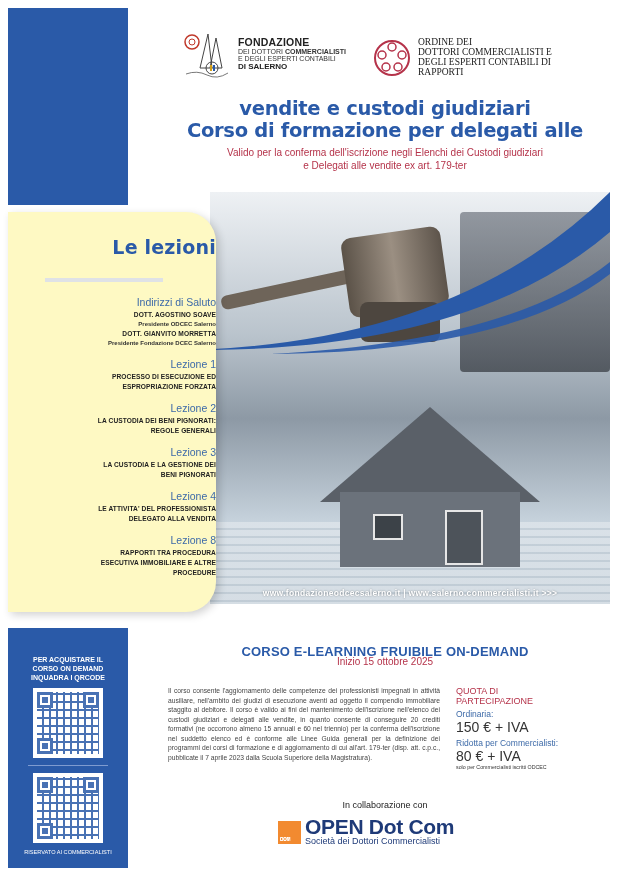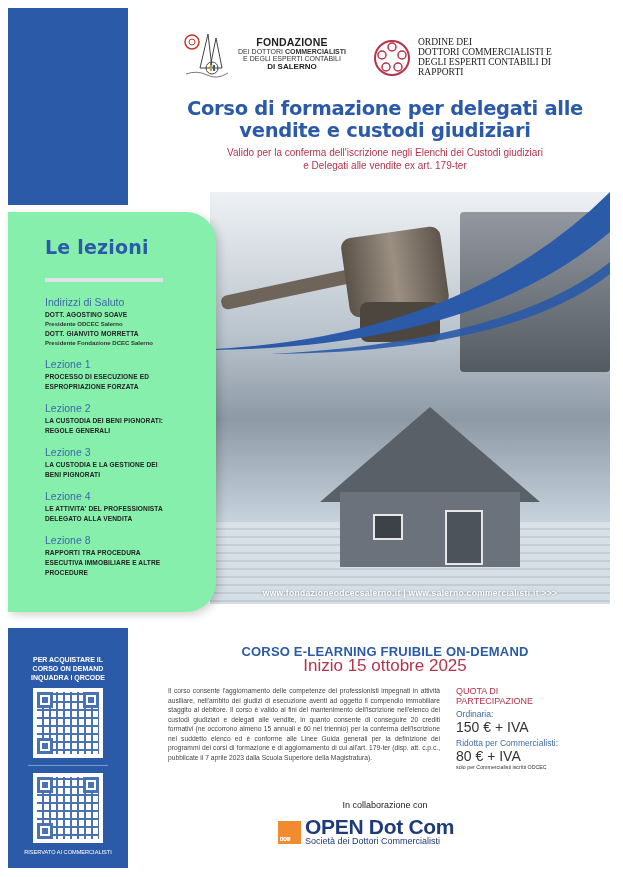--- a/index.html
+++ b/index.html
@@ -5,21 +5,21 @@
   * { box-sizing: border-box; margin: 0; padding: 0; }
   html, body { width: 623px; height: 877px; background: #ffffff; overflow: hidden; }
   body { position: relative; font-family: "Liberation Sans", sans-serif; color: #222; }
 
   .blue-bar-top { position: absolute; left: 8px; top: 8px; width: 120px; height: 197px; background: #2a5aa8; }
   .blue-bar-bottom { position: absolute; left: 8px; top: 628px; width: 120px; height: 240px; background: #2a5aa8; }
 
   
   .logo-fond { position: absolute; left: 182px; top: 28px; display: flex; align-items: center; }
   .logo-fond svg { width: 50px; height: 52px; }
-  .fond-text { margin-left: 6px; line-height: 1.05; text-align: center; }
+  .fond-text { margin-left: 6px; line-height: 1.05; }
   .fond-text .l1 { font-weight: bold; font-size: 10.5px; color: #222; letter-spacing: 0.2px; }
   .fond-text .l2, .fond-text .l3 { font-size: 7px; color: #333; }
   .fond-text .l2 b { font-weight: bold; }
   .fond-text .l4 { font-weight: bold; font-size: 8px; color: #222; }
 
   .logo-ordine { position: absolute; left: 372px; top: 38px; display: flex; align-items: center; }
   .logo-ordine svg { width: 40px; height: 40px; }
   .ordine-text { margin-left: 6px; font-family: "Liberation Serif", serif; font-size: 9.5px; line-height: 1.05; color: #222; }
 
   
@@ -35,21 +35,21 @@
   .hero .gavel-base { position: absolute; left: 150px; top: 110px; width: 80px; height: 40px; background: #4d463f; border-radius: 8px; }
   .hero .papers { position: absolute; left: 0; top: 330px; width: 400px; height: 90px; background: repeating-linear-gradient(180deg,#dde4ea 0 6px,#c4cfd8 6px 8px); opacity: .85; }
   .hero .house-roof { position: absolute; left: 110px; top: 215px; width: 0; height: 0; border-left: 110px solid transparent; border-right: 110px solid transparent; border-bottom: 95px solid #5a6068; }
   .hero .house-body { position: absolute; left: 130px; top: 300px; width: 180px; height: 75px; background: #6b727b; }
   .hero .house-door { position: absolute; left: 235px; top: 318px; width: 38px; height: 55px; border: 2px solid #e6e6e6; background: #4d535a; }
   .hero .house-win { position: absolute; left: 163px; top: 322px; width: 30px; height: 26px; border: 2px solid #e6e6e6; background: #3c4248; }
   .hero .swoosh { position: absolute; left: 0; top: 0; width: 400px; height: 200px; }
   .hero .urls { position: absolute; left: 0; bottom: 6px; width: 400px; text-align: center; font-size: 8.5px; color: #ffffff; letter-spacing: 0.3px; font-weight: bold; text-shadow: 0 0 2px rgba(0,0,0,.4); }
 
   
-  .lessons { position: absolute; left: 8px; top: 212px; width: 208px; height: 400px; background: #86efac; border-radius: 0 30px 30px 0; box-shadow: 3px 3px 8px rgba(0,0,0,.18); padding: 24px 0 0 37px; }
+  .lessons { position: absolute; left: 8px; top: 212px; width: 208px; height: 400px; background: #fef9c3; border-radius: 0 30px 30px 0; box-shadow: 3px 3px 8px rgba(0,0,0,.18); padding: 24px 0 0 37px; text-align: right; }
   .lessons h2 { font-family: "DejaVu Sans", sans-serif; font-weight: bold; font-size: 19px; color: #2a5aa8; letter-spacing: 0.2px; }
   .lessons .divider { width: 118px; height: 4px; background: #dfe2e6; margin: 20px 0 14px 0; }
   .les-head { font-size: 10.5px; color: #3d6aa8; margin-bottom: 2px; }
   .les-body { font-size: 6.6px; font-weight: bold; color: #222; line-height: 10px; letter-spacing: 0.1px; }
   .les-sub { font-size: 6px; font-weight: bold; color: #333; line-height: 9px; }
   .les-block { margin-bottom: 10px; }
 
   
   .qr-label { position: absolute; left: 8px; top: 655px; width: 120px; text-align: center; font-size: 7px; font-weight: bold; color: #fff; line-height: 9px; }
   .qr { position: absolute; left: 33px; width: 70px; height: 70px; background: #fff; padding: 4px; }
@@ -59,21 +59,21 @@
     background:
       repeating-linear-gradient(90deg, transparent 0 5px, #2a5aa8 5px 7px),
       repeating-linear-gradient(0deg, #fff 0 3px, #2a5aa8 3px 5px, #fff 5px 8px); opacity: 0.85; position: relative; }
   .qr .finder { position: absolute; width: 16px; height: 16px; border: 3px solid #2a5aa8; background: #fff; }
   .qr .finder::after { content: ""; position: absolute; left: 2px; top: 2px; width: 6px; height: 6px; background: #2a5aa8; }
   .qr-sep { position: absolute; left: 28px; top: 765px; width: 80px; height: 1px; background: #7e9bd0; }
   .qr-reserved { position: absolute; left: 8px; top: 849px; width: 120px; text-align: center; font-size: 5.6px; color: #fff; }
 
   
   .course-h { position: absolute; left: 170px; top: 644px; width: 430px; text-align: center; font-weight: bold; font-size: 13px; color: #2a5aa8; letter-spacing: 0.2px; }
-  .course-date { position: absolute; left: 170px; top: 656px; width: 430px; text-align: center; font-size: 17px; color: #b5334a; }
+  .course-date { position: absolute; left: 170px; top: 656px; width: 430px; text-align: center; font-size: 10px; color: #b5334a; }
   .desc { position: absolute; left: 168px; top: 686px; width: 272px; font-size: 6.7px; line-height: 9.5px; color: #444; text-align: justify; }
 
   .quota { position: absolute; left: 456px; top: 686px; width: 160px; }
   .quota .qt { font-weight: normal; font-size: 9px; color: #b5334a; line-height: 10px; }
   .quota .ql { font-size: 8.5px; color: #3d6aa8; margin-top: 3px; }
   .quota .qv { font-size: 14px; color: #333; }
   .quota .qn { font-size: 5.3px; color: #333; }
 
   .collab { position: absolute; left: 170px; top: 800px; width: 430px; text-align: center; font-size: 9px; color: #222; }
   .opendot { position: absolute; left: 278px; top: 818px; display: flex; align-items: center; }
@@ -119,22 +119,22 @@
   </svg>
   <div class="ordine-text">
     <div>ORDINE DEI</div>
     <div>DOTTORI COMMERCIALISTI E</div>
     <div>DEGLI ESPERTI CONTABILI DI</div>
     <div>RAPPORTI</div>
   </div>
 </div>
 
 <div class="title">
+  <div>vendite e custodi giudiziari</div>
   <div>Corso di formazione per delegati alle</div>
-  <div>vendite e custodi giudiziari</div>
 </div>
 <div class="subtitle">
   <div>Valido per la conferma dell'iscrizione negli Elenchi dei Custodi giudiziari</div>
   <div>e Delegati alle vendite ex art. 179-ter</div>
 </div>
 
 <div class="hero">
   <div class="monitor"></div>
   <div class="papers"></div>
   <div class="gavel-handle"></div>

